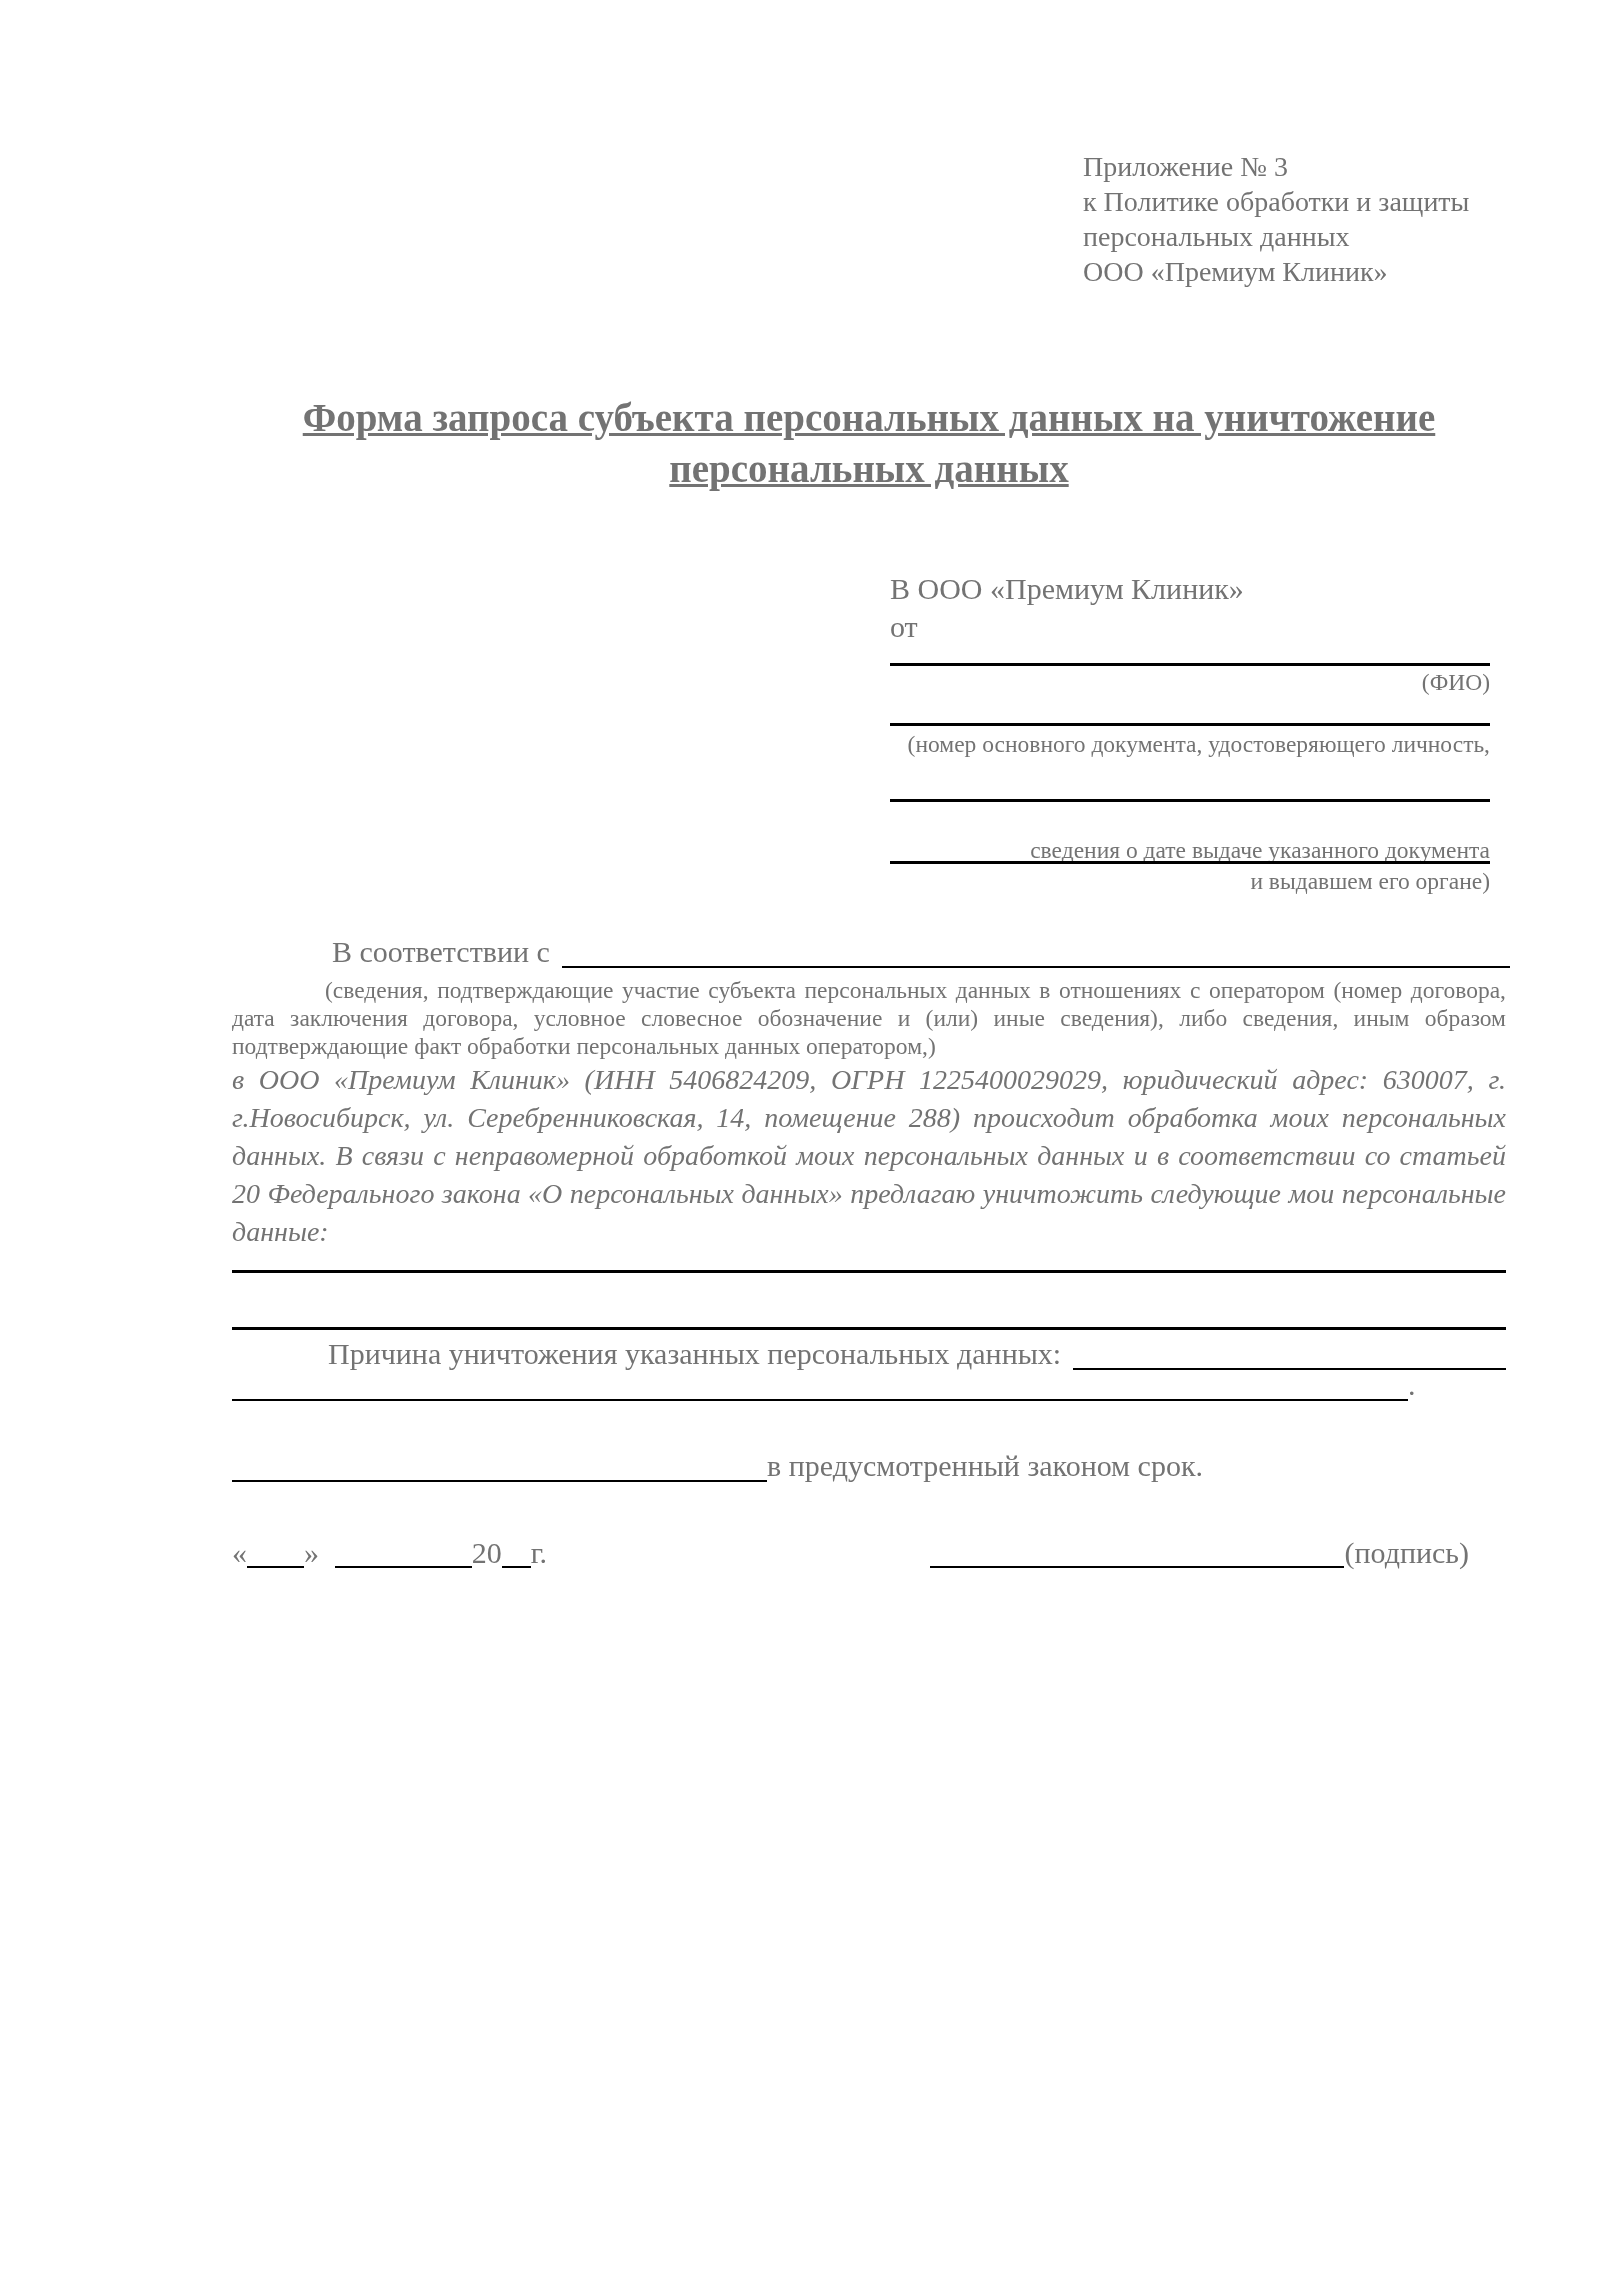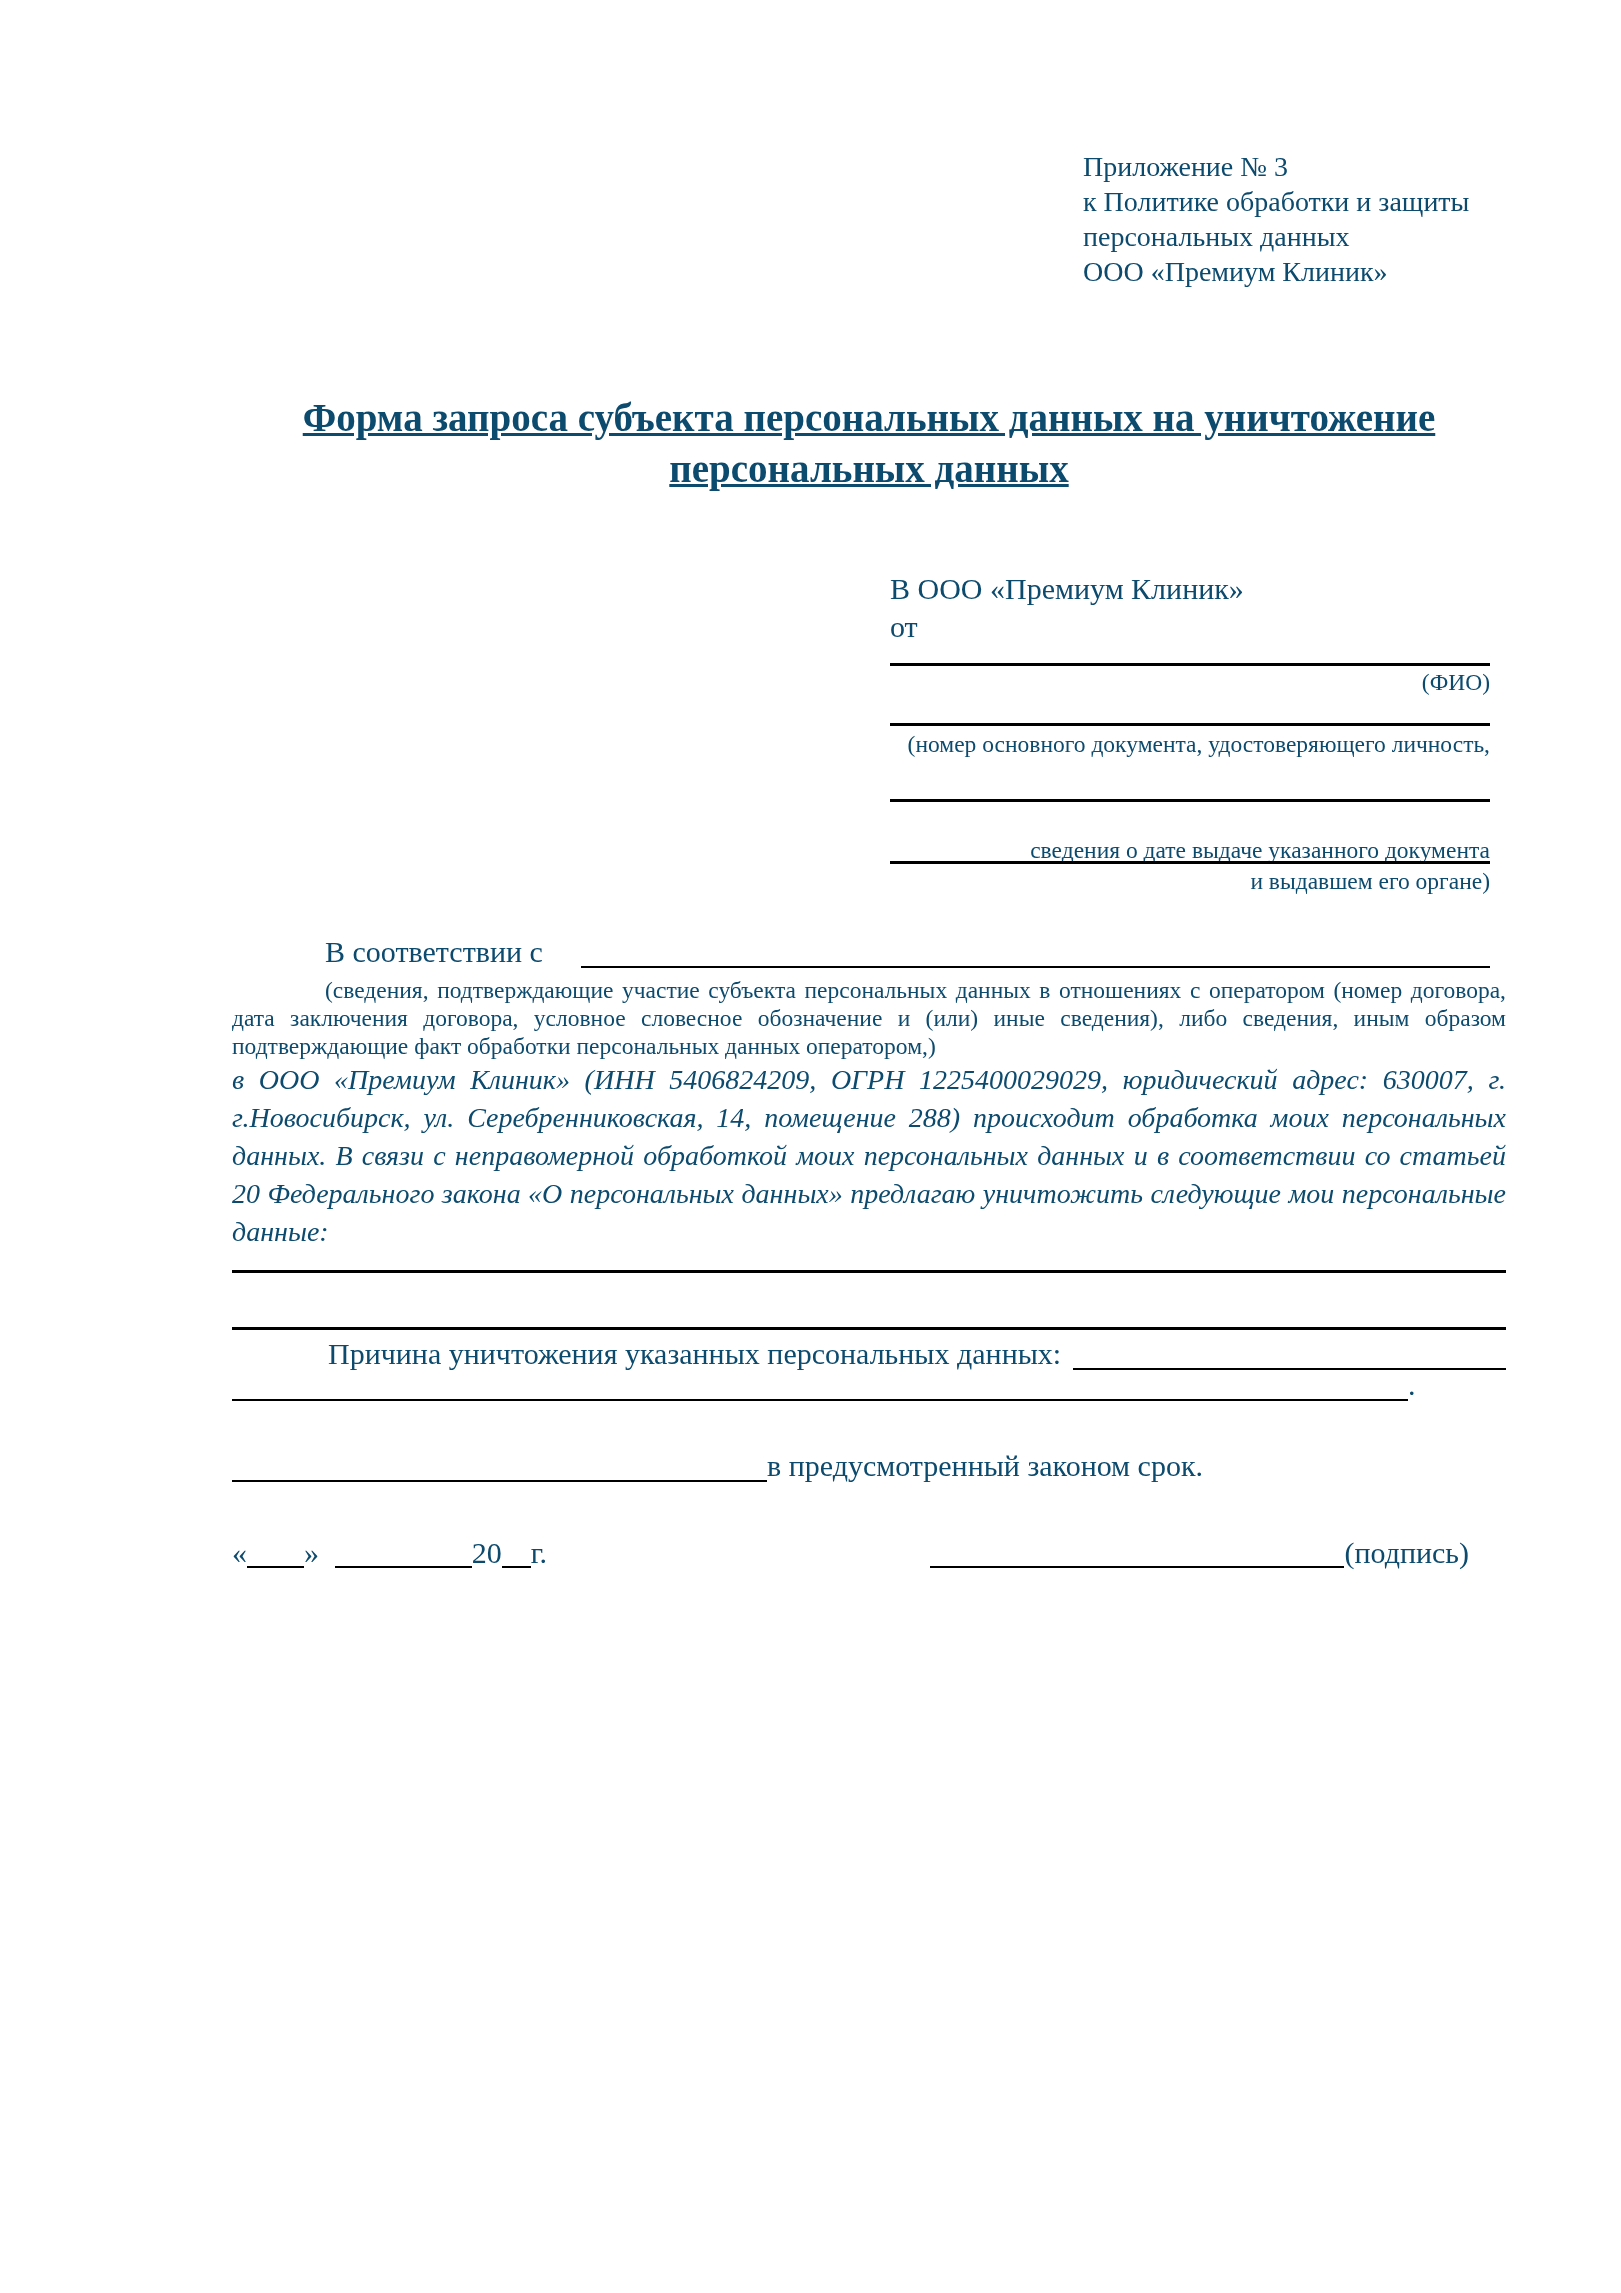--- a/index.html
+++ b/index.html
@@ -1,20 +1,20 @@
 <!DOCTYPE html>
 <html><head>
 <meta charset="utf-8">
 <style>
   html,body { margin:0; padding:0; background:#ffffff; }
   .page {
     position:relative;
     width:1621px; height:2294px;
     background:#ffffff;
-    color:#0c4a6e;
+    color:#737373;
     font-family:"Liberation Serif","DejaVu Serif",serif;
     overflow:hidden;
   }
   .abs { position:absolute; }
 
   
   .appendix { left:1083px; top:149px; font-size:28px; line-height:35px; white-space:nowrap; }
 
   
   .title {
@@ -80,21 +80,21 @@
 
   <div class="hline" style="left:890px; top:723px; width:600px;"></div>
   <div class="abs addr-note" style="left:890px; top:731px;">(номер основного документа, удостоверяющего личность,</div>
 
   <div class="hline" style="left:890px; top:799px; width:600px;"></div>
   <div class="abs addr-note" style="left:890px; top:837px;">сведения о дате выдаче указанного документа</div>
 
   <div class="hline" style="left:890px; top:861px; width:600px;"></div>
   <div class="abs addr-note" style="left:890px; top:868px;">и выдавшем его органе)</div>
 
-  <div class="abs flexrow" style="left:216px; top:933px; width:1274px; height:37px;gap:13px;">
+  <div class="abs flexrow" style="left:236px; top:933px; width:1274px; height:37px;">
     <span class="indent"></span>
     <span>В соответствии с</span>
     <span style="flex:0 0 11.8px;"></span>
     <span class="fill"></span>
   </div>
 
   <div class="abs note">(сведения, подтверждающие участие субъекта персональных данных в отношениях с оператором (номер договора, дата заключения договора, условное словесное обозначение и (или) иные сведения), либо сведения, иным образом подтверждающие факт обработки персональных данных оператором,)</div>
 
   <div class="abs para">в ООО «Премиум Клиник» (ИНН 5406824209, ОГРН 1225400029029, юридический адрес: 630007, г. г.Новосибирск, ул. Серебренниковская, 14, помещение 288) происходит обработка моих персональных данных. В связи с неправомерной обработкой моих персональных данных и в соответствии со статьей 20 Федерального закона «О персональных данных» предлагаю уничтожить следующие мои персональные данные:</div>
 

